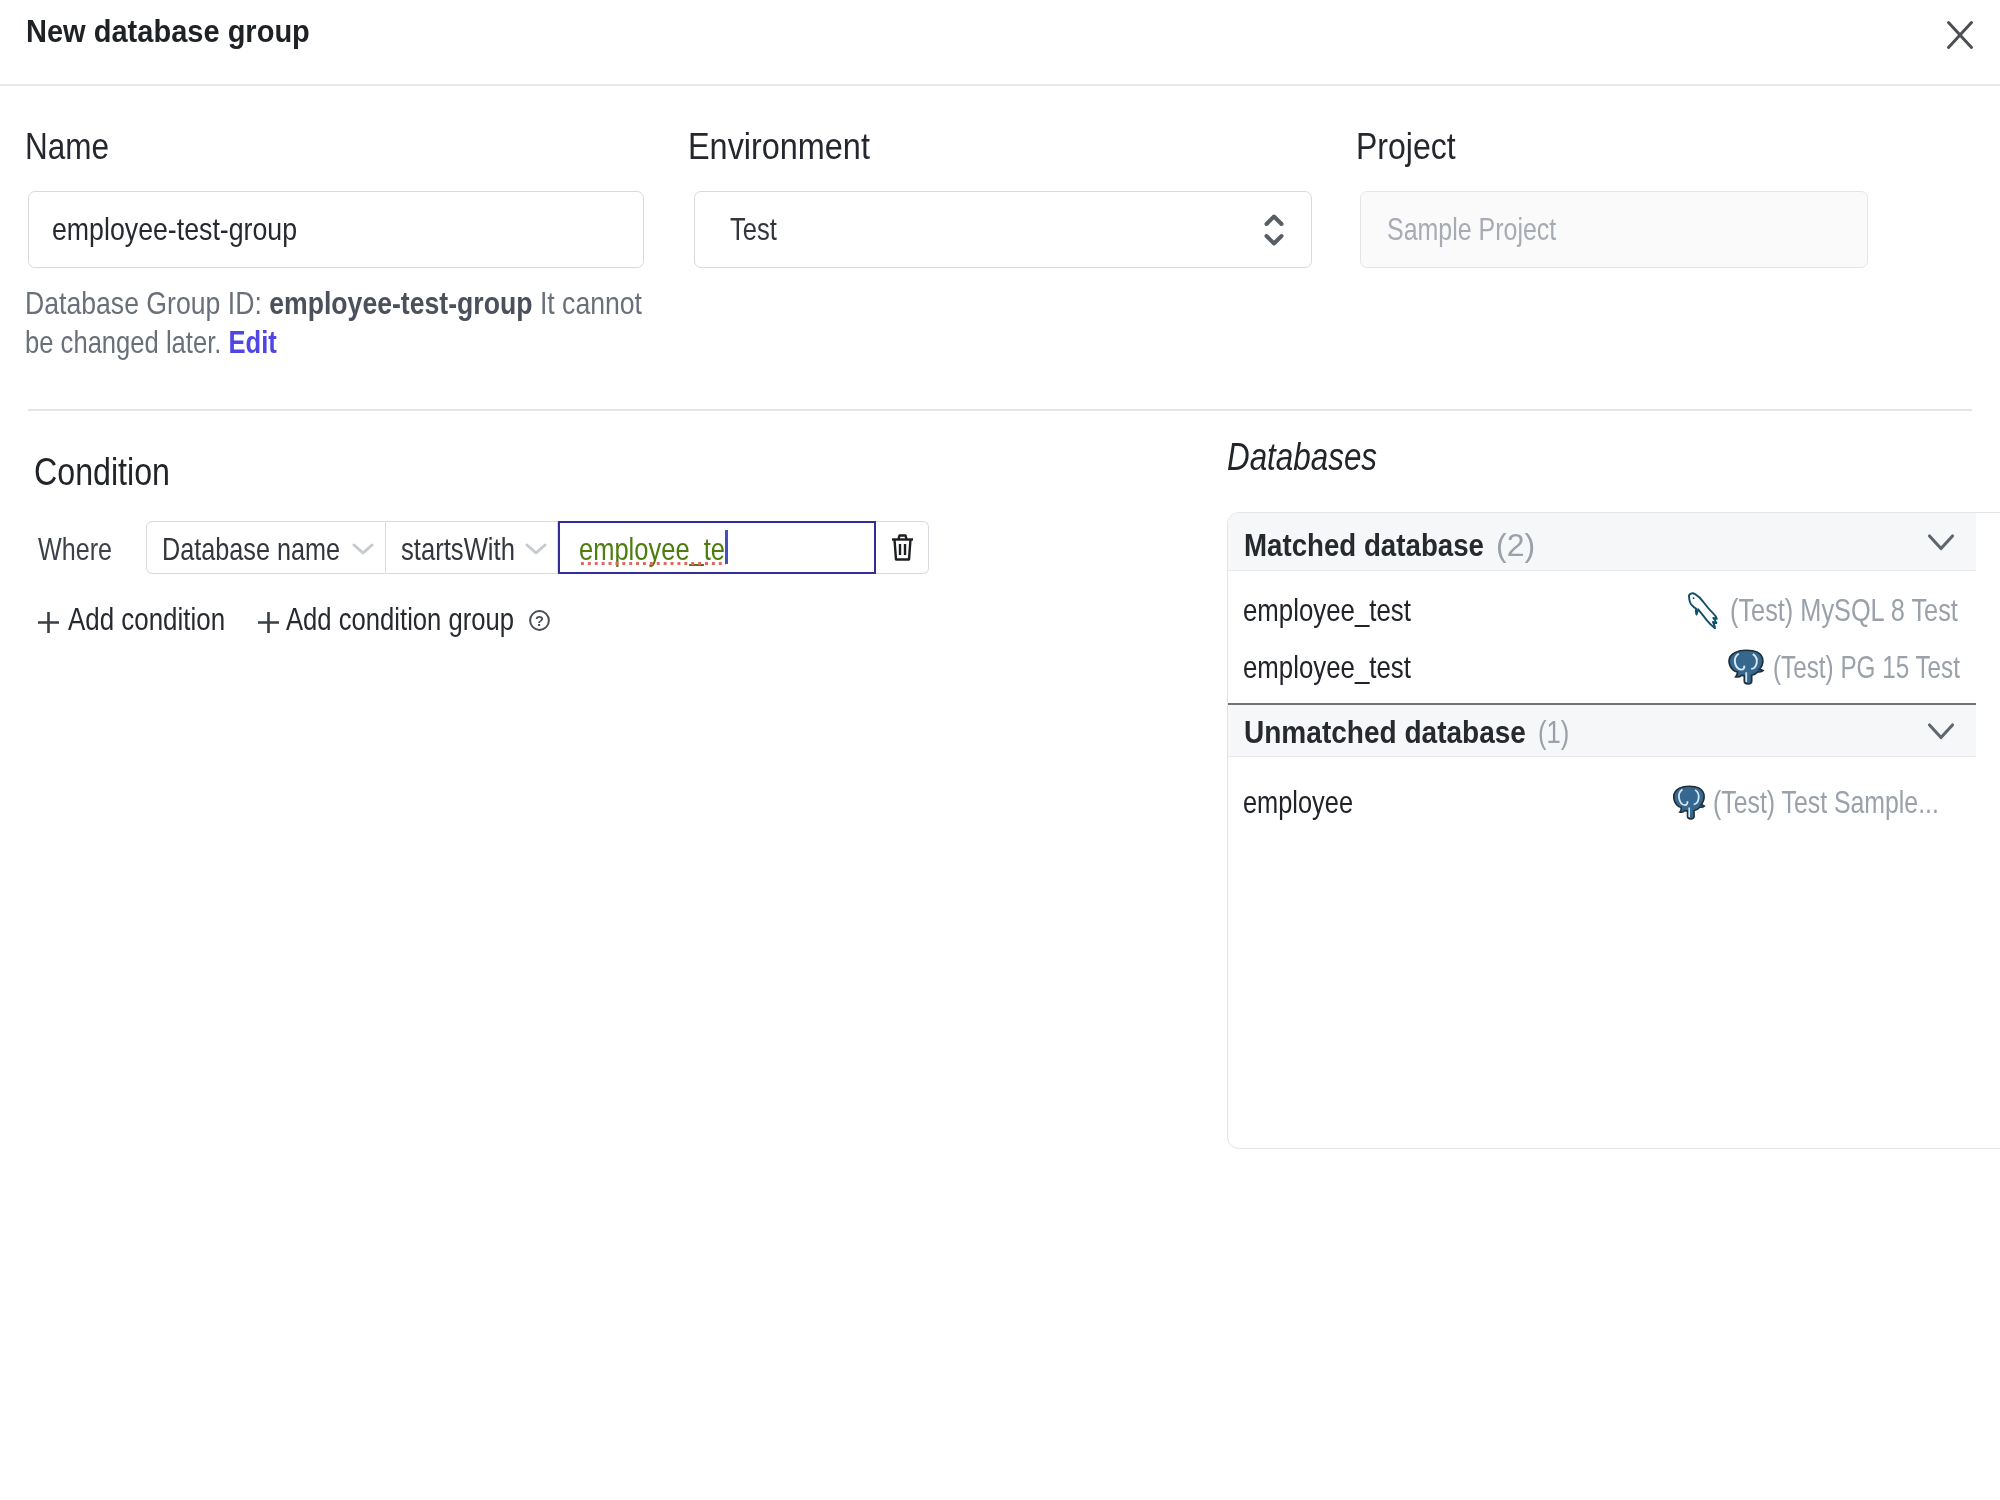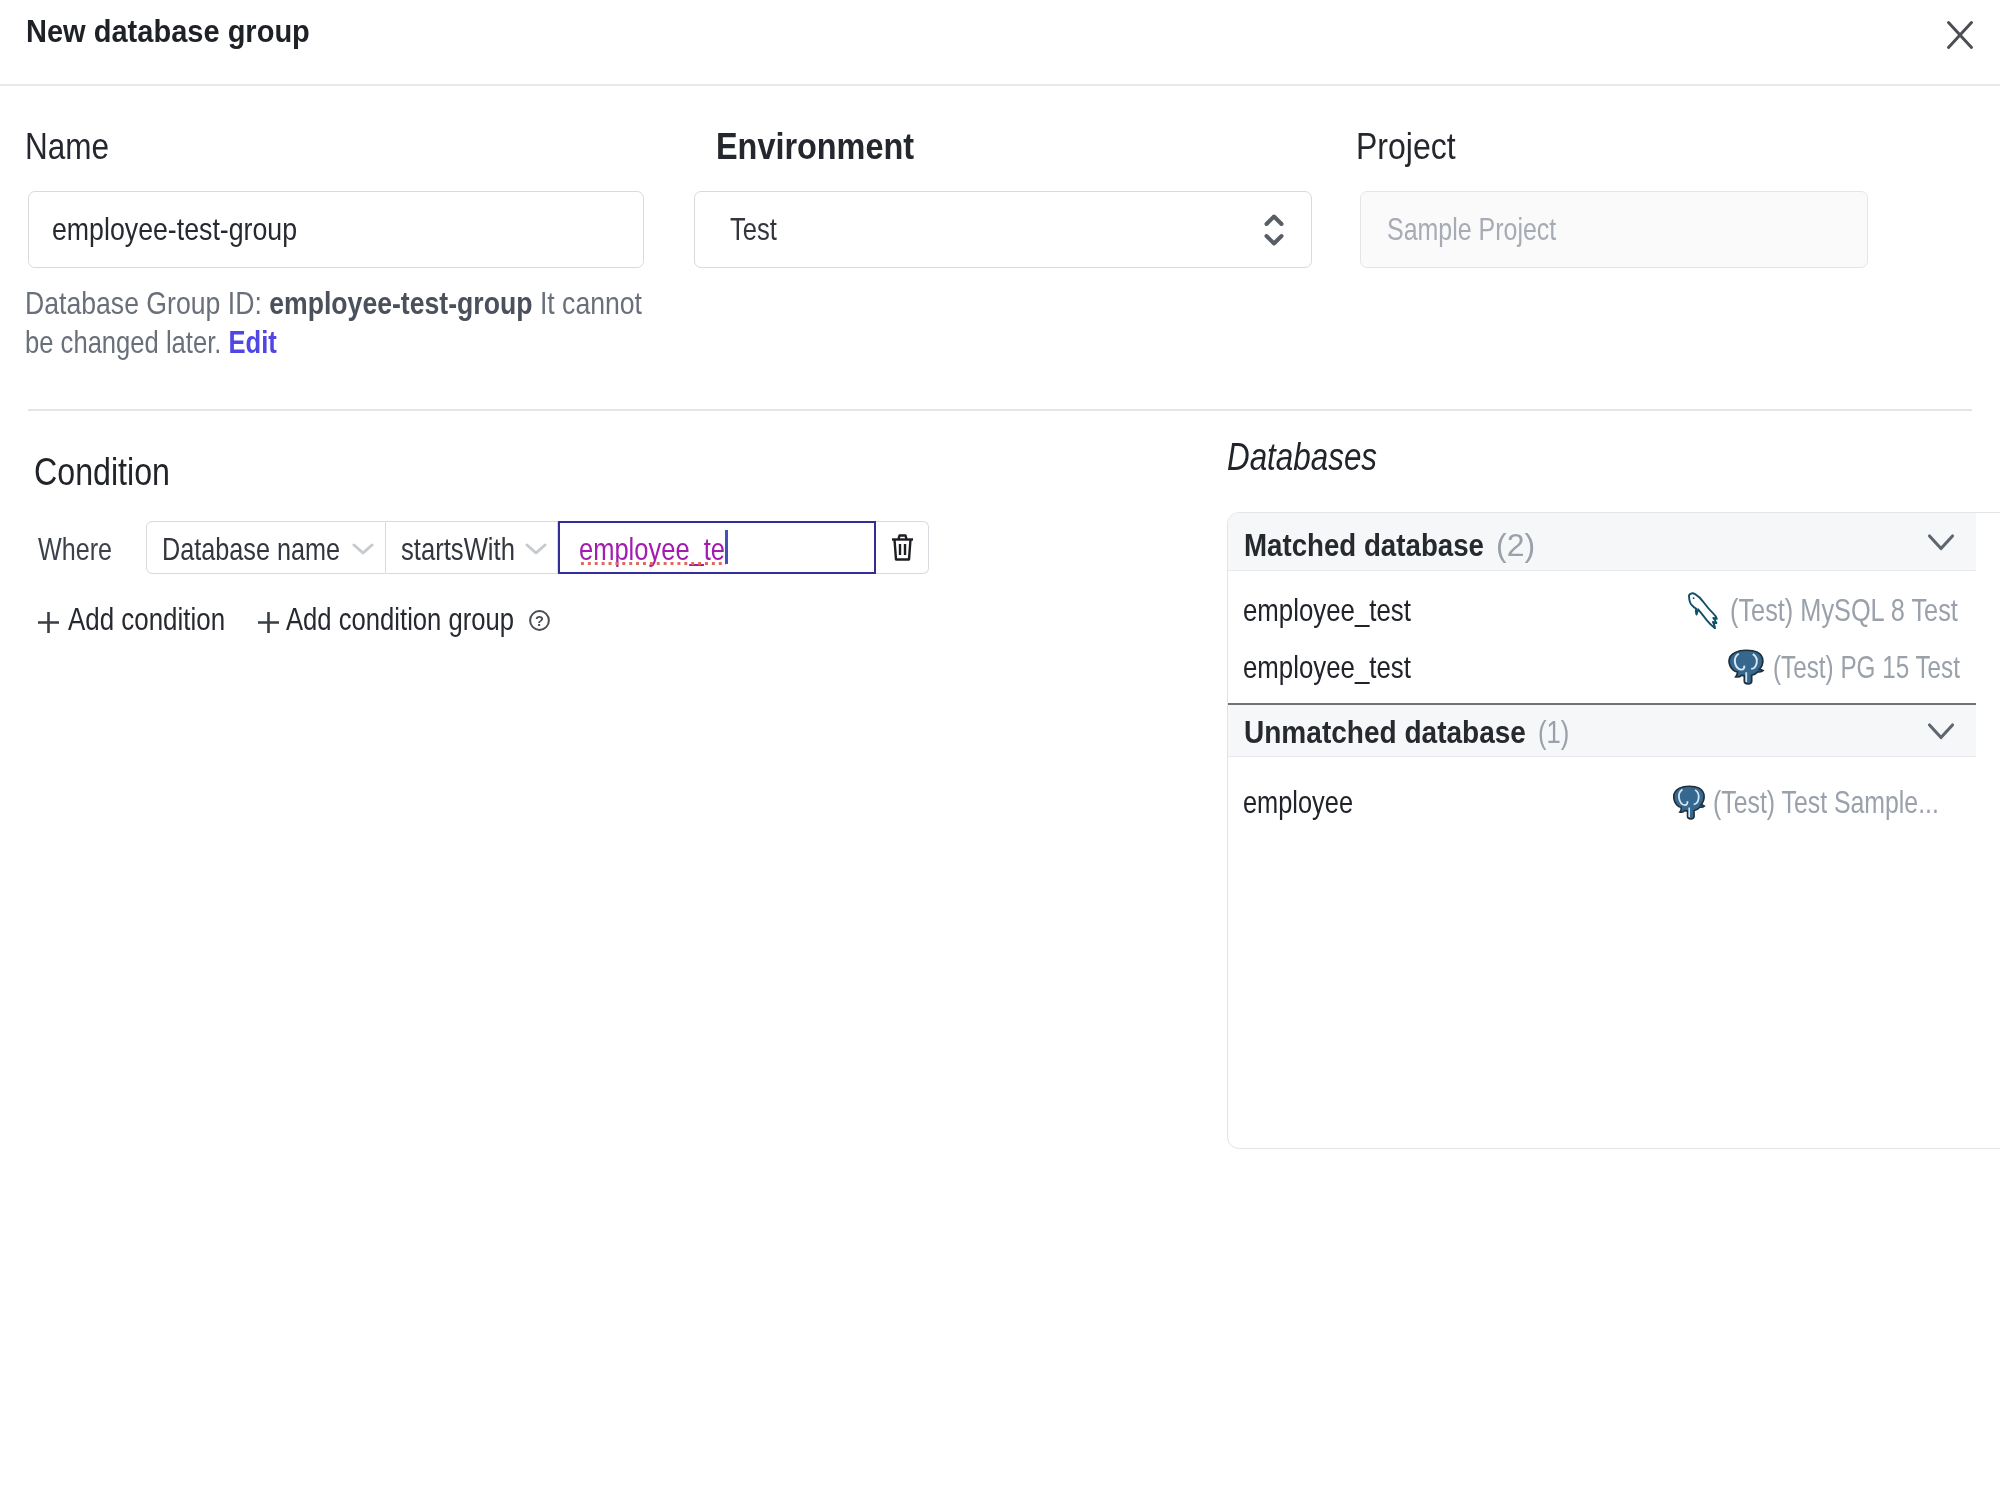--- a/index.html
+++ b/index.html
@@ -25,21 +25,21 @@
 
   .h2 { font-size:38px; font-weight:500; color:#212429; }
 
   .where { left:38px; top:531px; font-size:32px; color:#3c4149; }
 
   .cgroup { left:146px; top:521px; height:53px; display:flex; }
   .seg { height:53px; border:1px solid #d7dade; background:#fff; display:flex; align-items:center; font-size:32px; color:#33373d; position:relative; }
   .seg > .sx { position:relative; top:2px; }
   .seg1 { width:240px; border-radius:6px 0 0 6px; padding-left:15px; }
   .seg2 { width:172px; border-left:none; padding-left:15px; }
-  .seg3 { width:318px; border:2px solid #322e96; padding-left:19px; color:#a21caf; }
+  .seg3 { width:318px; border:2px solid #322e96; padding-left:19px; color:#4d7c0f; }
   .seg4 { width:53px; border-left:none; border-radius:0 6px 6px 0; justify-content:center; }
 
   .reddots { position:absolute; left:19px; top:38px; width:147px; height:5px;
     background-image: radial-gradient(circle, #e0695c 1.55px, rgba(224,105,92,0) 1.95px);
     background-size: 6.9px 5px; background-position: 0 0; background-repeat: repeat-x; }
   .caret { position:absolute; left:165px; top:7px; width:2.5px; height:34px; background:#4350c0; }
 
   .linktxt { font-size:32px; color:#26292f; }
 
   .dbox { left:1227px; top:512px; width:827px; height:637px; border:1px solid #e2e4e8; border-radius:12px; background:#fff; overflow:hidden; }
@@ -58,21 +58,21 @@
 </style>
 </head>
 <body>
   <div class="abs title"><span class="sx" style="transform:scaleX(0.907)">New database group</span></div>
   <svg class="abs" style="left:1946px; top:20px;" width="28" height="30" viewBox="0 0 28 30" fill="none">
     <path d="M2.5 2.5 L25.5 27.5 M25.5 2.5 L2.5 27.5" stroke="#4b4f54" stroke-width="3" stroke-linecap="round"></path>
   </svg>
   <div class="abs hr1"></div>
 
   <div class="abs label" style="left:25px; top:126px;"><span class="sx" style="transform:scaleX(0.875)">Name</span></div>
-  <div class="abs label" style="left:716px; top:126px;font-weight:bold;"><span class="sx" style="transform:scaleX(0.9)">Environment</span></div>
+  <div class="abs label" style="left:688px; top:126px;"><span class="sx" style="transform:scaleX(0.9)">Environment</span></div>
   <div class="abs label" style="left:1356px; top:126px;"><span class="sx" style="transform:scaleX(0.89)">Project</span></div>
 
   <div class="abs field f-name">
     <span class="sx" style="transform:scaleX(0.835)">employee-test-group</span>
   </div>
   <div class="abs field f-env">
     <span class="sx" style="transform:scaleX(0.80)">Test</span>
     <svg class="vmid" style="left:569px; margin-top:-17px;" width="20" height="34" viewBox="0 0 20 34" fill="none">
       <path d="M2.5 11 L10 3.5 L17.5 11" stroke="#585e66" stroke-width="4" stroke-linecap="round" stroke-linejoin="round"></path>
       <path d="M2.5 23 L10 30.5 L17.5 23" stroke="#585e66" stroke-width="4" stroke-linecap="round" stroke-linejoin="round"></path>

